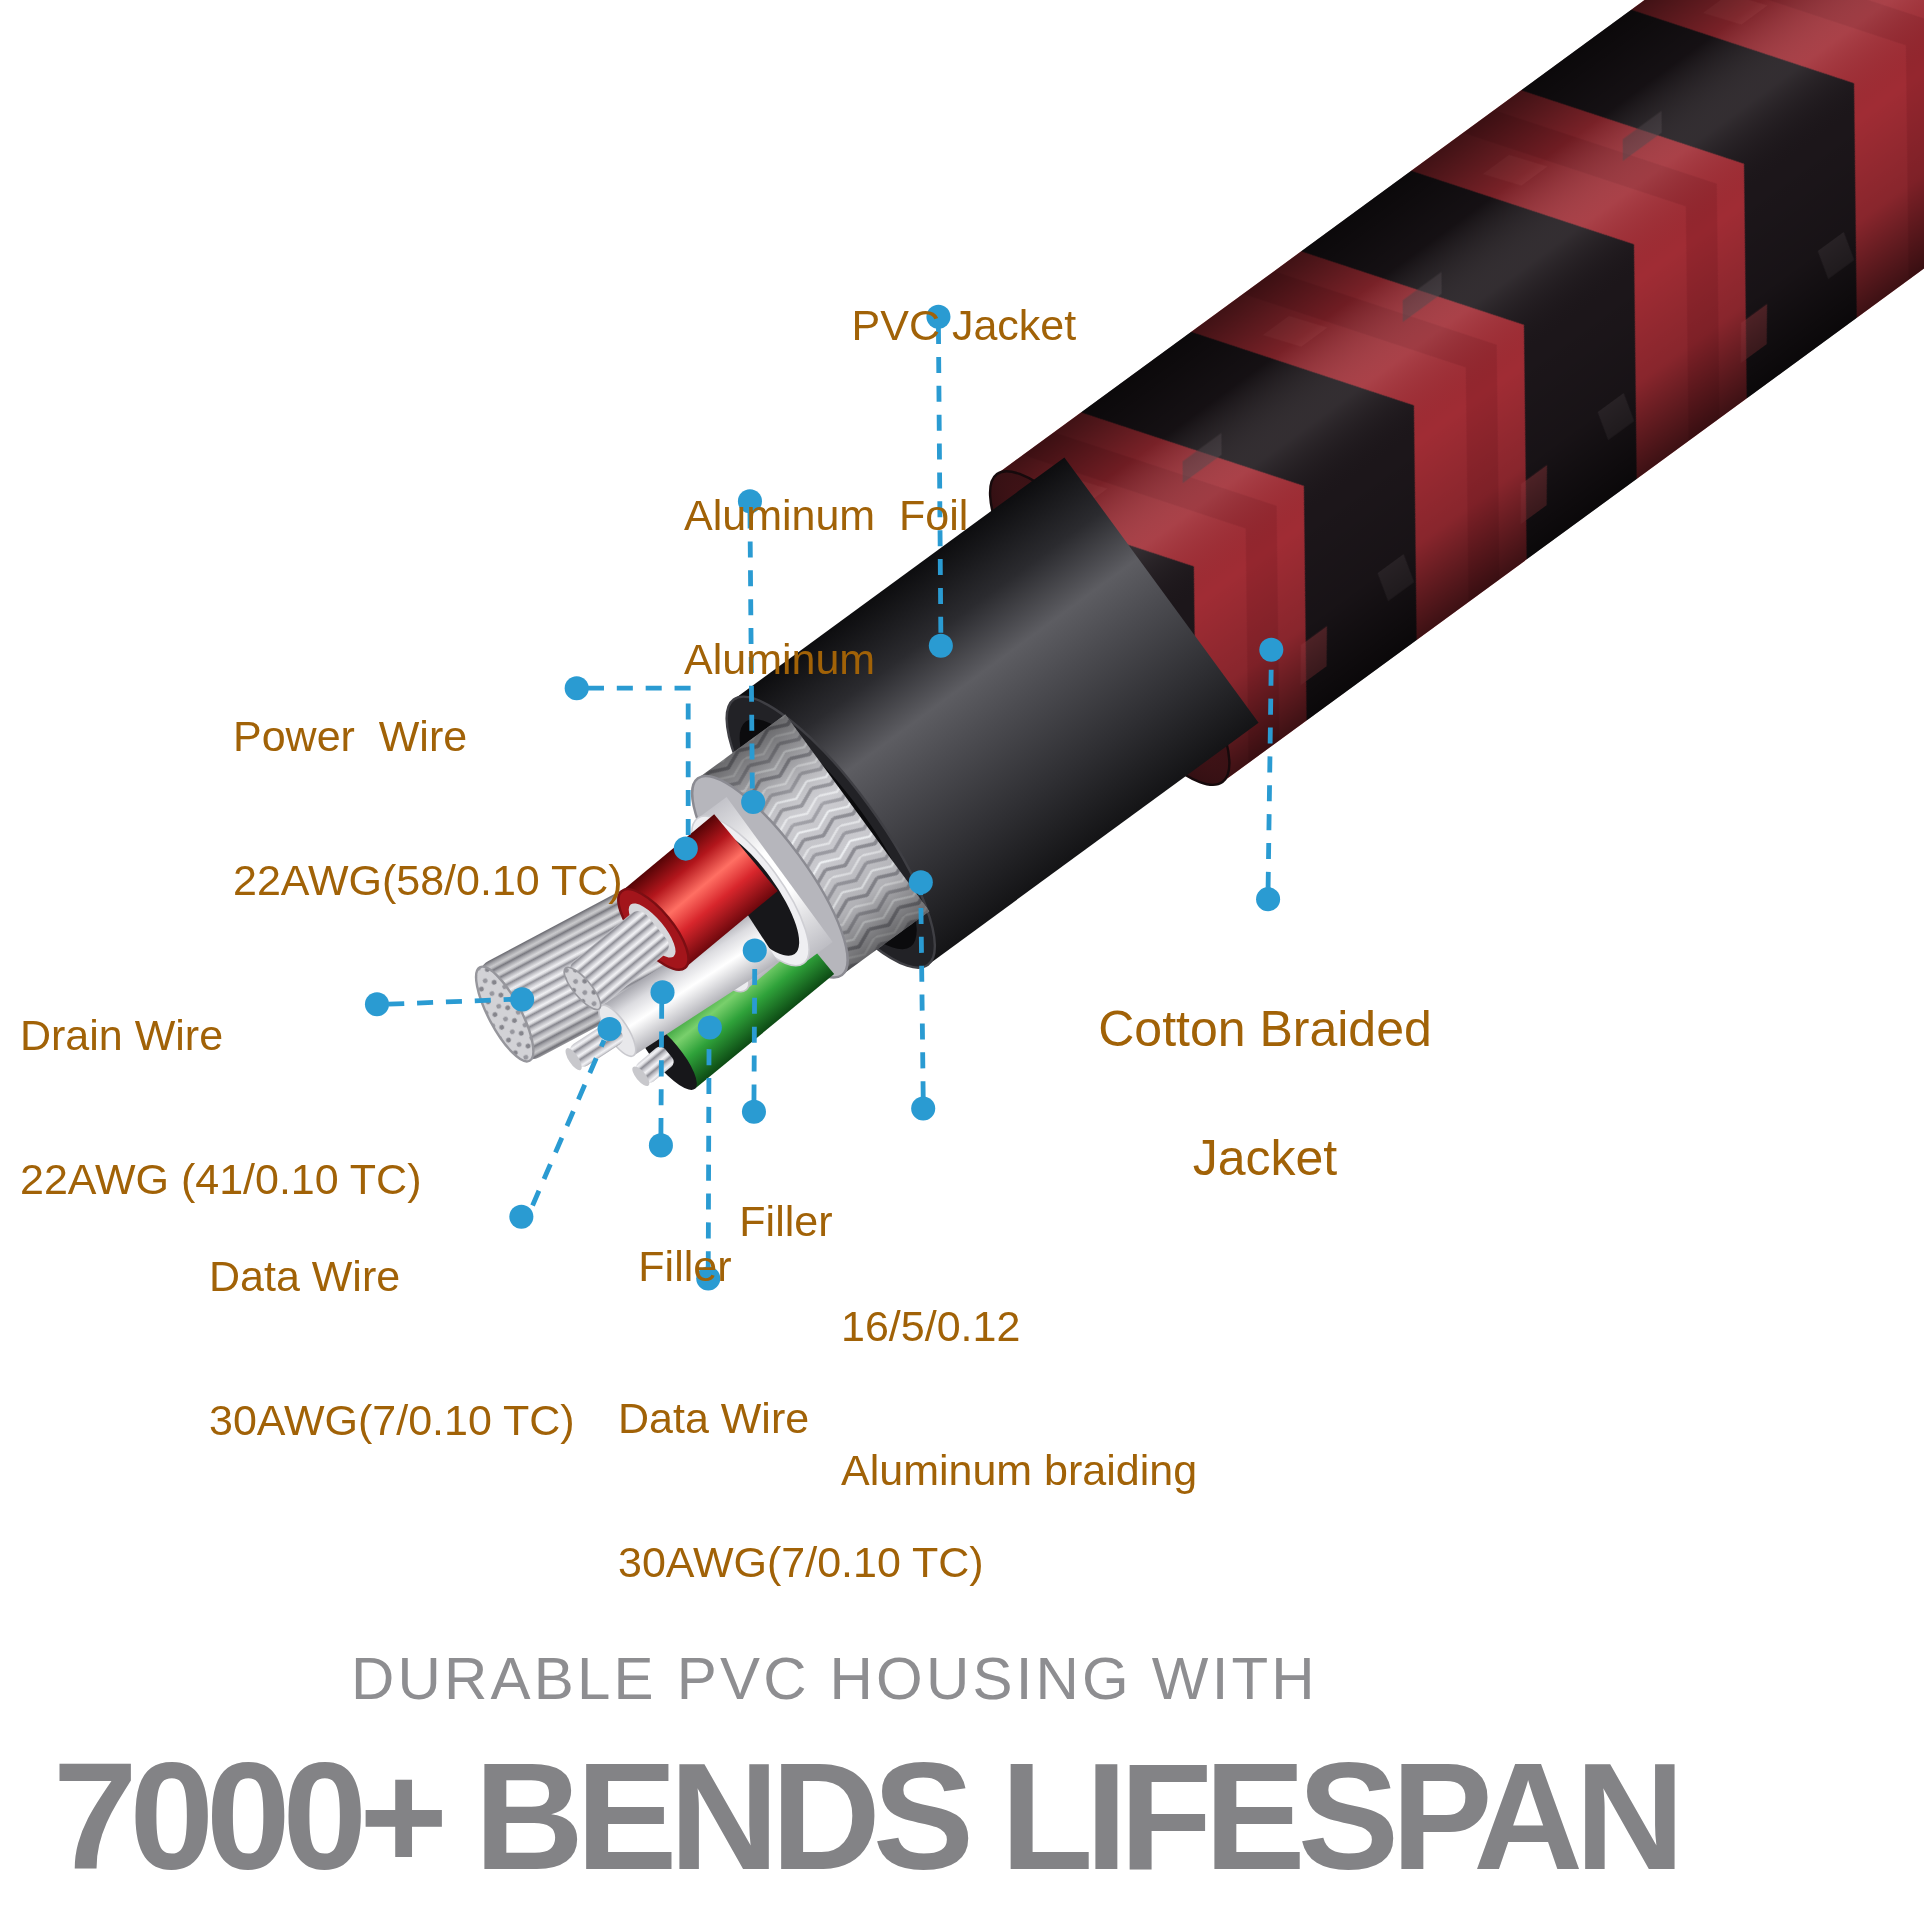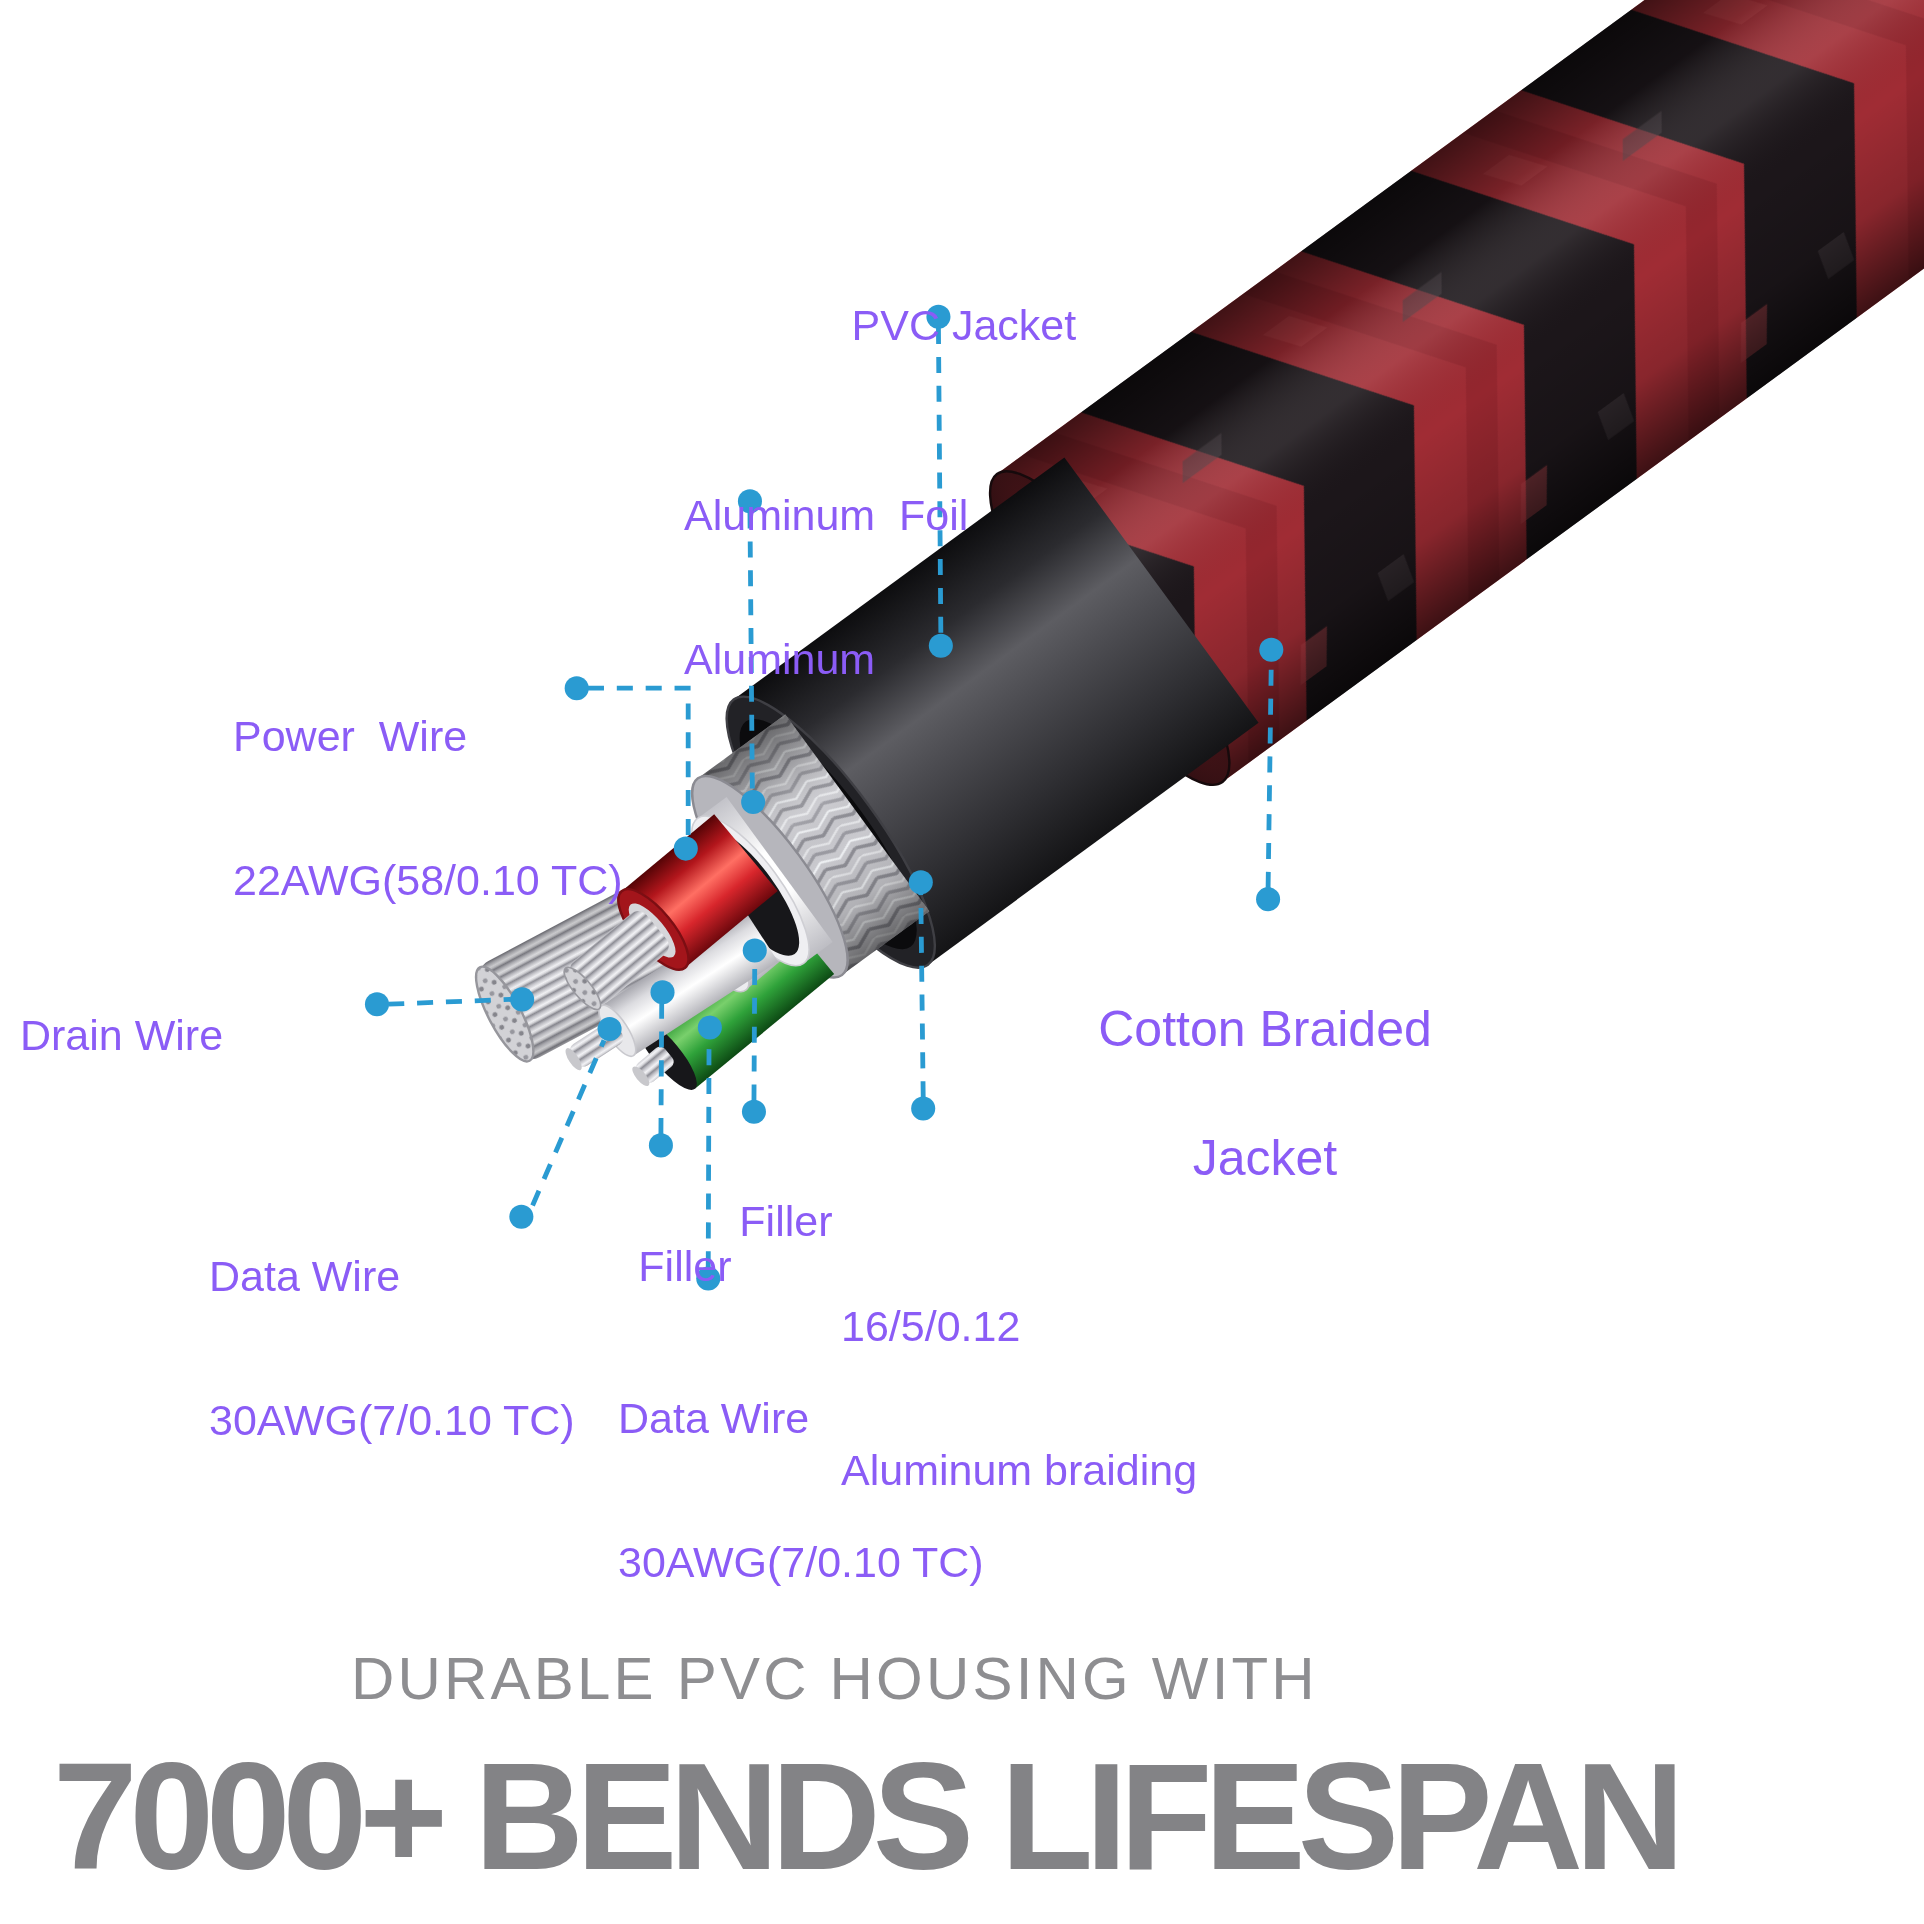--- a/index.html
+++ b/index.html
@@ -2,21 +2,21 @@
 <html style="font-size:13px"><head>
 <meta charset="utf-8">
 <style>
   html,body{margin:0;padding:0;background:#ffffff;}
   #canvas{
     position:relative;width:1925px;height:1925px;background:#ffffff;overflow:hidden;
     font-family:"Liberation Sans","DejaVu Sans",sans-serif;
   }
   #art{position:absolute;left:0;top:0;}
   .callout-label{
-    position:absolute;color:#8b5cf6;font-size:43px;line-height:48px;
+    position:absolute;color:#a16207;font-size:43px;line-height:48px;
     white-space:pre-wrap;z-index:5;
   }
   .callout-label.centered{transform:translateX(-50%);text-align:center;}
   .hl{position:absolute;white-space:nowrap;z-index:5;}
   #headline-line1{left:351px;top:1644px;font-size:60px;font-weight:300;letter-spacing:3.2px;color:#8e8e91;}
   #headline-line2{left:53px;top:1729px;font-size:152px;font-weight:700;letter-spacing:-8px;color:#838386;}
 </style>
 </head>
 <body>
 
@@ -215,20 +215,21 @@
     <div>Aluminum</div>
   </div>
 
   <div class="callout-label" style="left:233px;top:616px;">
     <div>Power  Wire</div>
     <div>22AWG(58/0.10 TC)</div>
   </div>
 
   <div class="callout-label" style="left:20px;top:915px;">
     <div>Drain Wire</div>
+    <div>22AWG (41/0.10 TC)</div>
   </div>
 
   <div class="callout-label" style="left:209px;top:1156px;">
     <div>Data Wire</div>
     <div>30AWG(7/0.10 TC)</div>
   </div>
 
   <div class="callout-label centered" style="left:661px;top:1194px;">
     <span>Filler</span>
   </div>

